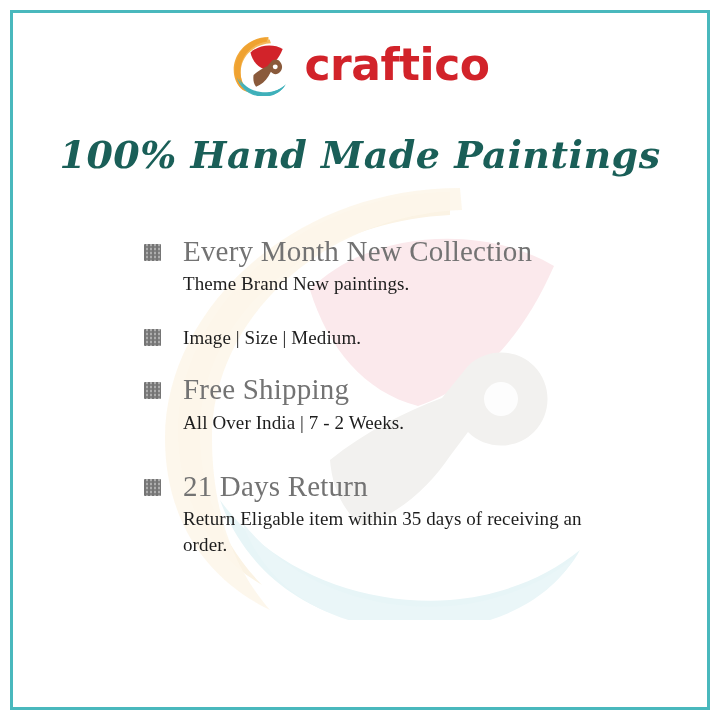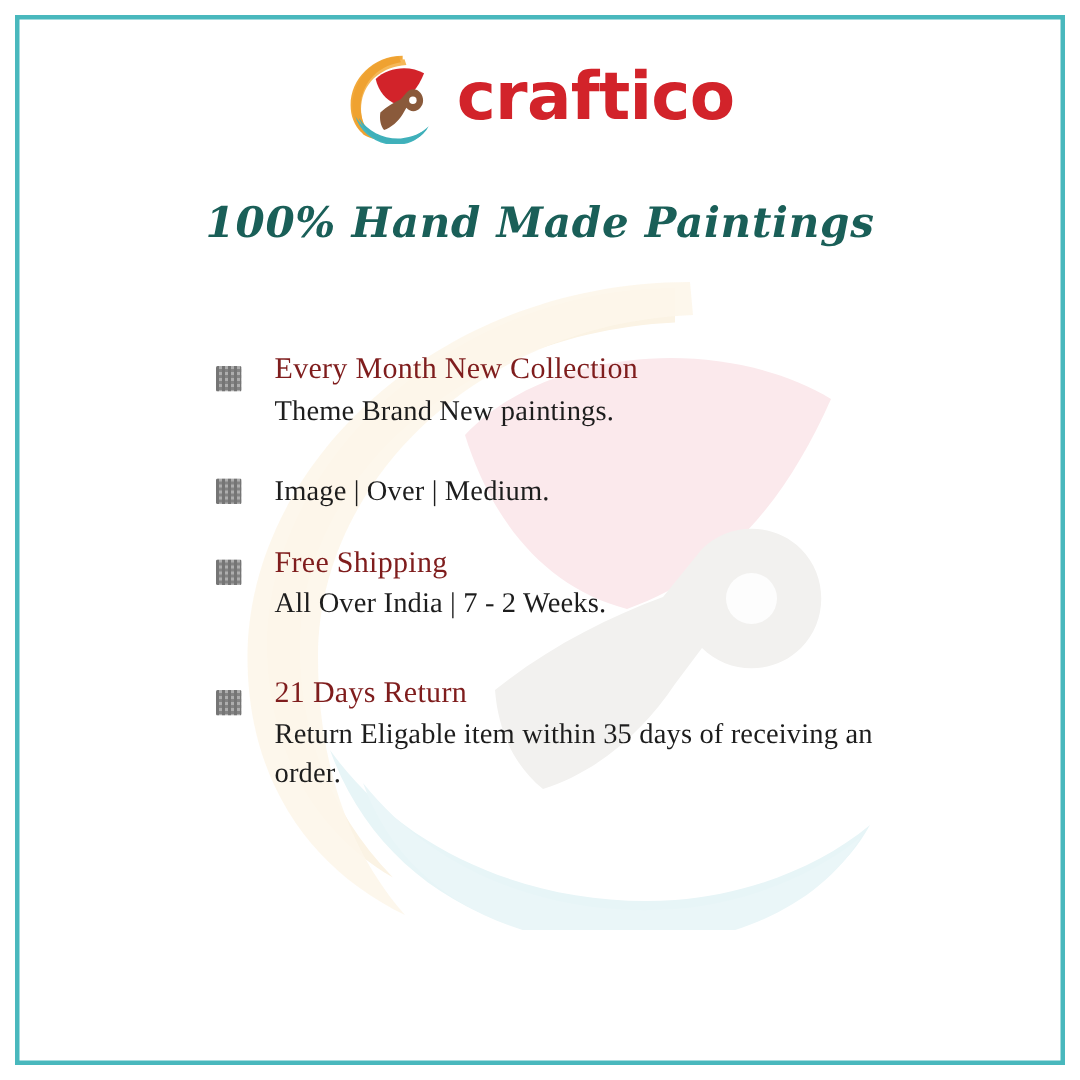--- a/index.html
+++ b/index.html
@@ -76,21 +76,21 @@
   #headline {
     position: absolute;
     left: 0;
     top: 132px;
     width: 720px;
     text-align: center;
     color: #1a5f58;
     font-family: "DejaVu Serif", "Liberation Serif", serif;
     font-style: italic;
     font-weight: 700;
-    font-size: 28px;
+    font-size: 38px;
     letter-spacing: 0.5px;
     white-space: nowrap;
     text-shadow: 1px 1px 0 rgba(255,255,255,0.6);
   }
 
   
   #features {
     position: absolute;
     left: 144px;
     top: 236px;
@@ -115,23 +115,23 @@
       linear-gradient(0deg, #7d7d7d 0, #7d7d7d 2px, transparent 2px, transparent 4px);
     background-size: 4px 4px, 4px 4px;
     border-radius: 1px;
     opacity: 0.95;
   }
 
   .feature-text { flex: 1 1 auto; }
 
   .feature-title {
     font-family: "Liberation Serif", "DejaVu Serif", serif;
-    font-size: 20px;
+    font-size: 29px;
     line-height: 1.08;
-    color: #7f1d1d;
+    color: #737373;
     letter-spacing: 0.2px;
     font-weight: 400;
   }
   .feature-sub {
     font-family: "Liberation Serif", "DejaVu Serif", serif;
     font-size: 19px;
     line-height: 1.34;
     color: #1d1d1d;
     margin-top: 4px;
     letter-spacing: 0.1px;
@@ -204,21 +204,21 @@
         <span class="bullet-icon"></span>
         <div class="feature-text">
           <div class="feature-title">Every Month New Collection</div>
           <div class="feature-sub">Theme Brand New paintings.</div>
         </div>
       </div>
 
       <div class="feature-row">
         <span class="bullet-icon"></span>
         <div class="feature-text">
-          <div class="feature-sub">Image | Over | Medium.</div>
+          <div class="feature-sub">Image | Size | Medium.</div>
         </div>
       </div>
 
       <div class="feature-row">
         <span class="bullet-icon"></span>
         <div class="feature-text">
           <div class="feature-title">Free Shipping</div>
           <div class="feature-sub">All Over India | 7 - 2 Weeks.</div>
         </div>
       </div>

